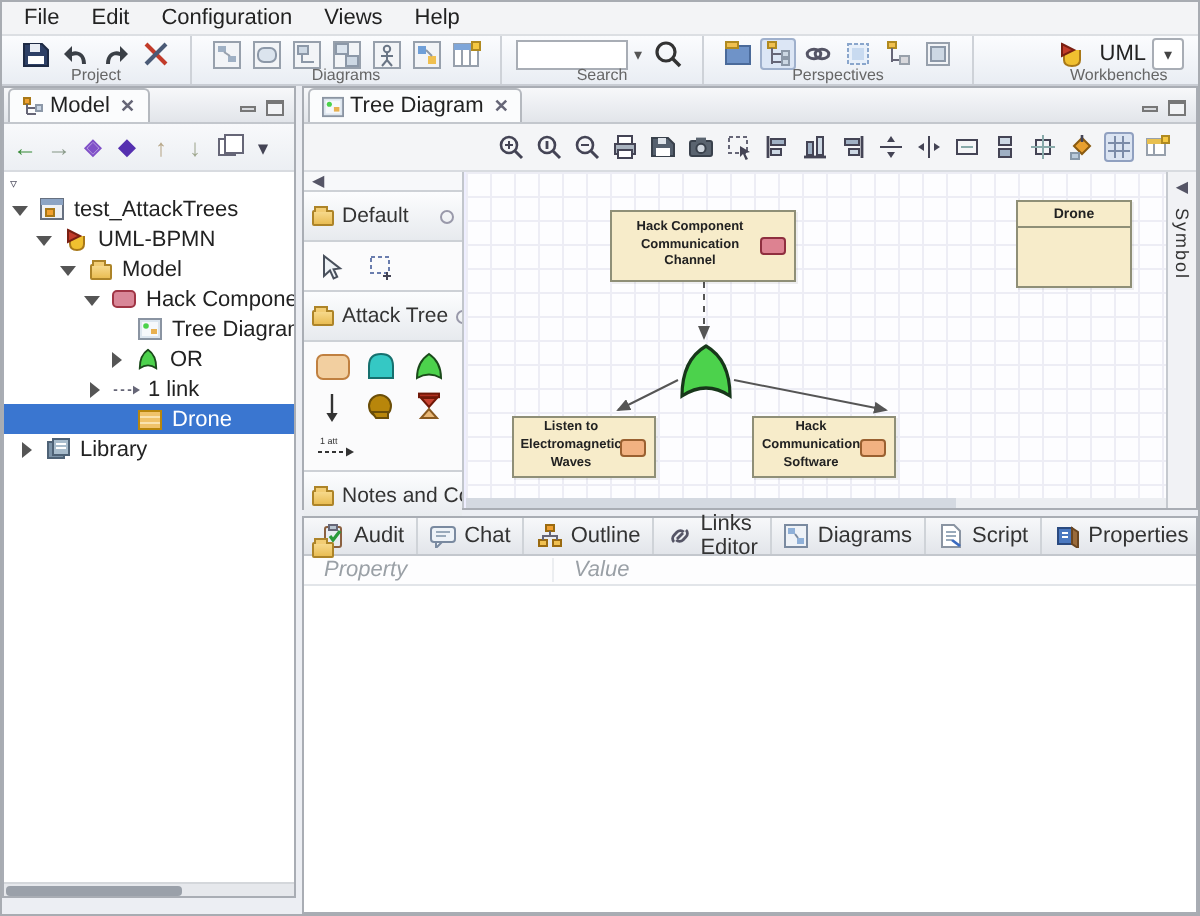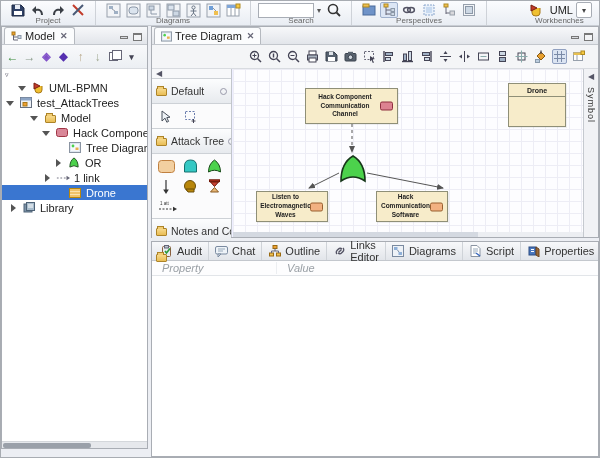--- a/index.html
+++ b/index.html
@@ -104,20 +104,27 @@
   .theader { height:15px; display:flex; background:#fdfdfe; border-bottom:1px solid #e2e5e9; color:#9aa0a6; font-size:11px; align-items:center; }
   .thcell { padding-left:10px;font-style:italic; }
   .thcell.c1 { width:125px; border-right:1px solid #eceef1; }
   .tbody { flex:1; background:#fff; }
 </style>
 </head>
 <body>
 
 <div class="window">
 
+  <div class="menubar">
+    <span class="menu-item">File</span>
+    <span class="menu-item">Edit</span>
+    <span class="menu-item">Configuration</span>
+    <span class="menu-item">Views</span>
+    <span class="menu-item">Help</span>
+  </div>
 
   <div class="toolbar">
     <div class="tgroup">
       <span class="tbtn">
           <svg width="14" height="14" viewBox="0 0 14 14">
             <path d="M1,2 h9 l3,3 v8 h-12 z" fill="#2e4066" stroke="#1e2a44"></path>
             <rect x="4" y="2" width="5" height="4" fill="#e8ecf4"></rect>
             <rect x="3" y="8" width="8" height="4" fill="#fff"></rect>
           </svg>
         </span>
@@ -292,40 +299,40 @@
         <span class="nav-ico" style="color:#8a9a8a">→</span>
         <span class="nav-ico" style="color:#8050c8;font-size:11px">◈</span>
         <span class="nav-ico" style="color:#5530b0;font-size:11px">◆</span>
         <span class="nav-ico" style="color:#b8a88a">↑</span>
         <span class="nav-ico" style="color:#a0a890">↓</span>
         <span class="copy-ico"></span>
         <span class="nav-ico" style="color:#445;font-size:9px;margin-left:4px">▾</span>
       </div>
       <div class="ptree">
         <span class="tree-chevron">▿</span>
-        <div class="trow" style="padding-left:16px">
-          <span class="exp open"></span>
-          <span class="ticon">
-              <svg width="13" height="12" viewBox="0 0 13 12">
-                <path d="M3,4 L3,8 Q3,11 6.5,11 Q10,11 10,8 L10,4" fill="#f0c030" stroke="#a87818"></path>
-                <path d="M2,1 L8,4 L2,7 Z" fill="#c23b2a" stroke="#7a1f12"></path>
-              </svg>
-            </span>
-          <span class="tlabel">UML-BPMN</span>
-        </div>
         <div class="trow" style="padding-left:4px">
           <span class="exp open"></span>
           <span class="ticon">
               <svg width="12" height="11" viewBox="0 0 12 11">
                 <rect x="0.5" y="0.5" width="11" height="10" fill="#eef1f5" stroke="#667080"></rect>
                 <rect x="0.5" y="0.5" width="11" height="3" fill="#8ca4c4"></rect>
                 <rect x="3" y="5.5" width="4" height="3.5" fill="#f0a030" stroke="#a87818"></rect>
               </svg>
             </span>
           <span class="tlabel">test_AttackTrees</span>
+        </div>
+        <div class="trow" style="padding-left:16px">
+          <span class="exp open"></span>
+          <span class="ticon">
+              <svg width="13" height="12" viewBox="0 0 13 12">
+                <path d="M3,4 L3,8 Q3,11 6.5,11 Q10,11 10,8 L10,4" fill="#f0c030" stroke="#a87818"></path>
+                <path d="M2,1 L8,4 L2,7 Z" fill="#c23b2a" stroke="#7a1f12"></path>
+              </svg>
+            </span>
+          <span class="tlabel">UML-BPMN</span>
         </div>
         <div class="trow" style="padding-left:28px">
           <span class="exp open"></span>
           <span class="ticon">
               <span class="folder"></span>
             </span>
           <span class="tlabel">Model</span>
         </div>
         <div class="trow" style="padding-left:40px">
           <span class="exp open"></span>

